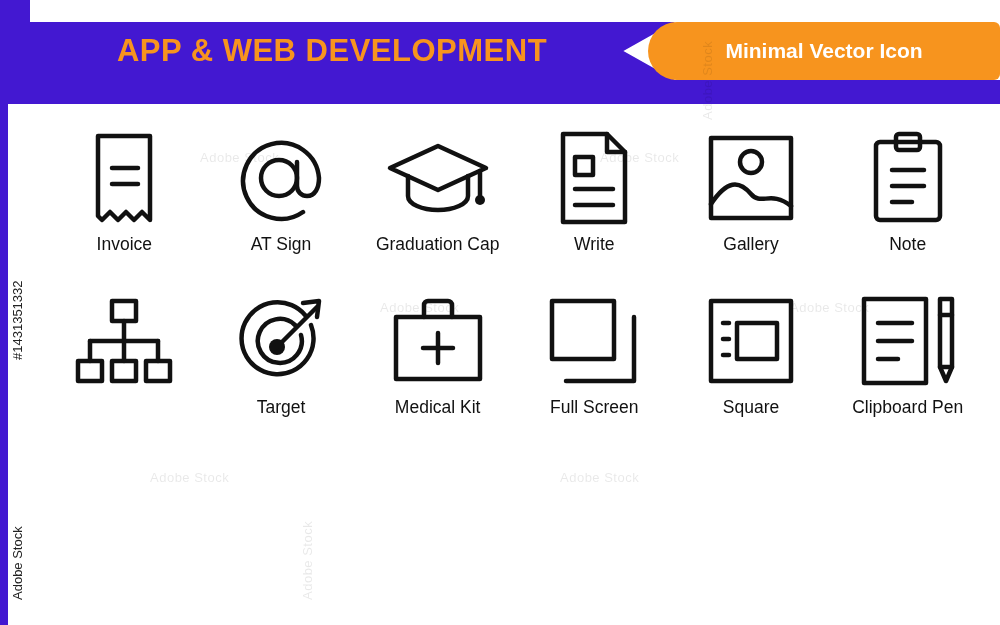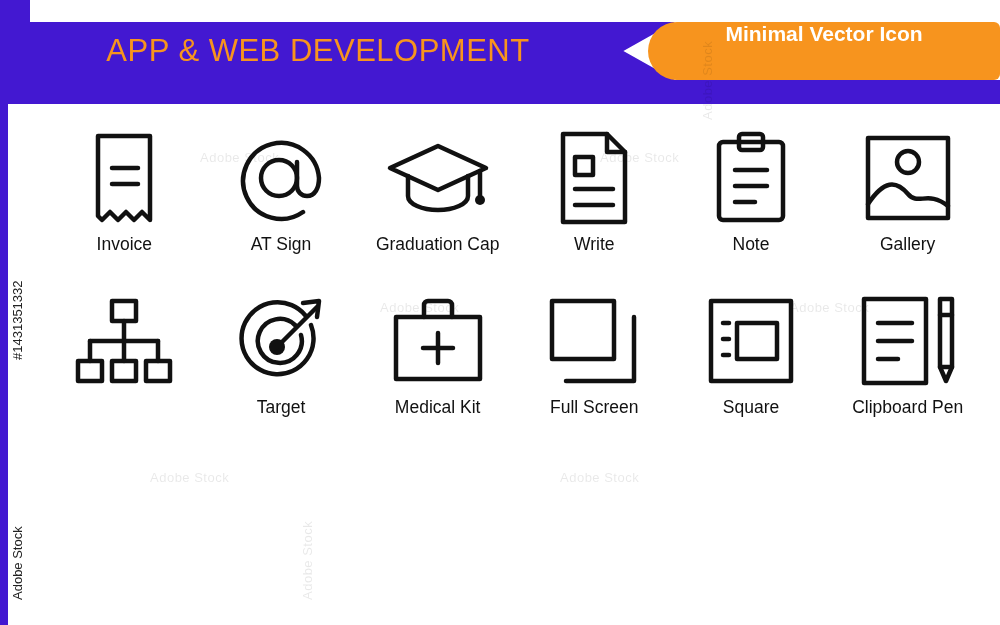--- a/index.html
+++ b/index.html
@@ -13,32 +13,32 @@
   
   .header{
     position:absolute;left:0;top:22px;width:1000px;height:58px;
   }
   .header-purple{
     position:absolute;left:30px;top:0;width:645px;height:58px;
     background:#4318d1;
     clip-path:polygon(0 0, 100% 0, 92% 50%, 100% 100%, 0 100%);
   }
   .header-title{
-    position:absolute;left:18px;top:0;width:600px;height:58px;
+    position:absolute;left:32px;top:0;width:600px;height:58px;
     display:flex;align-items:center;justify-content:center;
     color:#f7941e;
-    font-size:31px;font-weight:normal;letter-spacing:.5px;
+    font-size:31px;font-weight:bold;letter-spacing:.5px;
     white-space:nowrap;
   }
   .header-orange{
     position:absolute;left:648px;top:0;width:352px;height:58px;
     background:#f7941e;
     border-top-left-radius:29px;border-bottom-left-radius:29px;
     border-top-right-radius:6px;border-bottom-right-radius:6px;
-    display:flex;justify-content:center;
+    display:flex;align-items:center;justify-content:center;
   }
   .header-sub{
     color:#ffffff;font-size:21px;font-weight:bold;white-space:nowrap;
   }
   .header-rule{
     position:absolute;left:0;top:80px;width:1000px;height:24px;
     background:#4318d1;
   }
   
   .left-bar{
@@ -160,40 +160,40 @@
         <line x1="22" y1="76" x2="60" y2="76"></line>
       </svg>
     </div>
     <div class="cell-label">Write</div>
   </div>
 
 
 
   <div class="cell">
     <div class="icon-box">
+      <svg width="92" height="92" viewBox="0 0 92 92" fill="none" stroke="#111" stroke-width="4.5" stroke-linecap="round" stroke-linejoin="round">
+        <rect x="6" y="6" width="80" height="80"></rect>
+        <circle cx="46" cy="30" r="11"></circle>
+        <path d="M6 72 C22 48 34 48 46 62 C56 74 66 58 86 74"></path>
+      </svg>
+    </div>
+    <div class="cell-label">Gallery</div>
+  </div>
+
+  <div class="cell">
+    <div class="icon-box">
       <svg width="80" height="96" viewBox="0 0 80 96" fill="none" stroke="#111" stroke-width="4.5" stroke-linecap="round" stroke-linejoin="round">
         <rect x="8" y="12" width="64" height="78" rx="4"></rect>
         <rect x="28" y="4" width="24" height="16" rx="3"></rect>
         <line x1="24" y1="40" x2="56" y2="40"></line>
         <line x1="24" y1="56" x2="56" y2="56"></line>
         <line x1="24" y1="72" x2="44" y2="72"></line>
       </svg>
     </div>
     <div class="cell-label">Note</div>
-  </div>
-
-  <div class="cell">
-    <div class="icon-box">
-      <svg width="92" height="92" viewBox="0 0 92 92" fill="none" stroke="#111" stroke-width="4.5" stroke-linecap="round" stroke-linejoin="round">
-        <rect x="6" y="6" width="80" height="80"></rect>
-        <circle cx="46" cy="30" r="11"></circle>
-        <path d="M6 72 C22 48 34 48 46 62 C56 74 66 58 86 74"></path>
-      </svg>
-    </div>
-    <div class="cell-label">Gallery</div>
   </div>
 
 
   <div class="cell">
     <div class="icon-box">
       <svg width="100" height="88" viewBox="0 0 100 88" fill="none" stroke="#111" stroke-width="4.5" stroke-linecap="round" stroke-linejoin="round">
         <rect x="38" y="4" width="24" height="20"></rect>
         <rect x="4" y="64" width="24" height="20"></rect>
         <rect x="38" y="64" width="24" height="20"></rect>
         <rect x="72" y="64" width="24" height="20"></rect>

